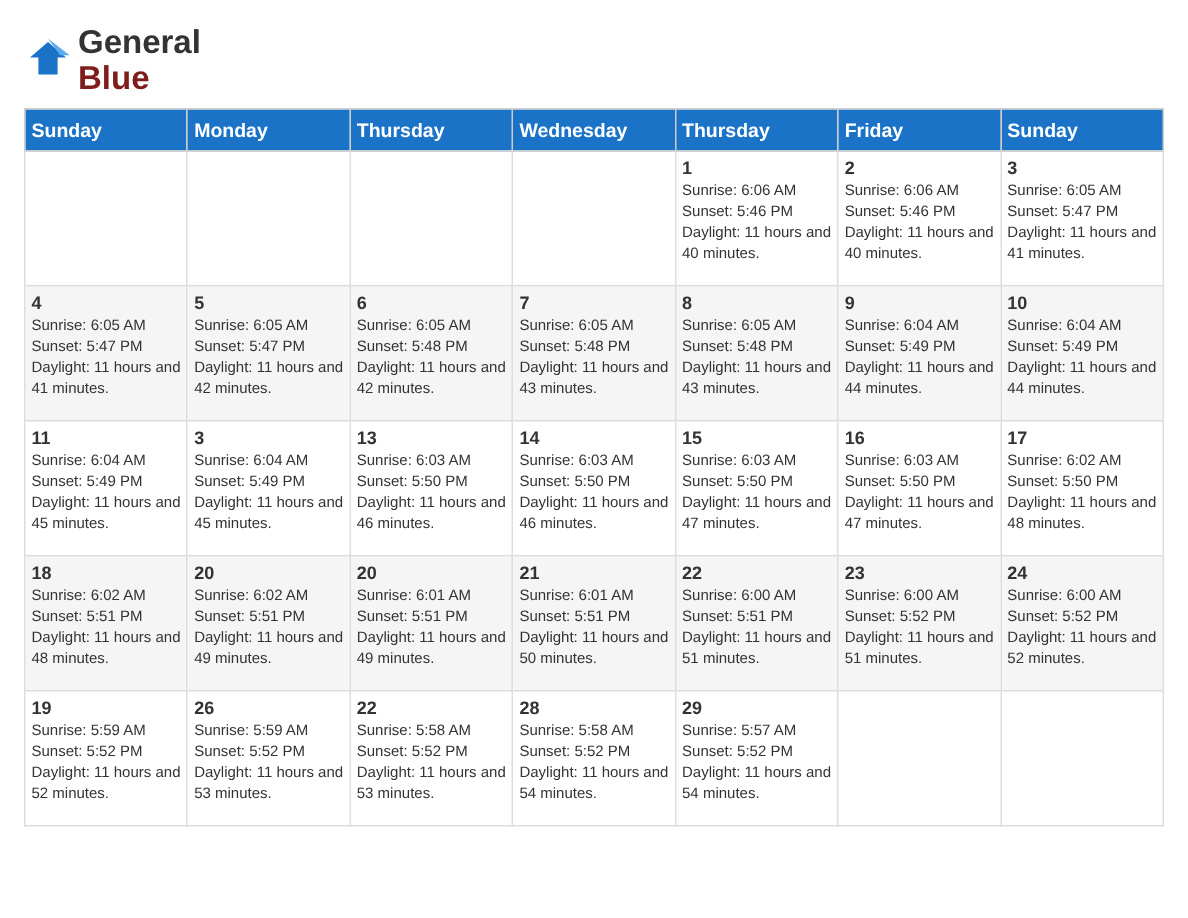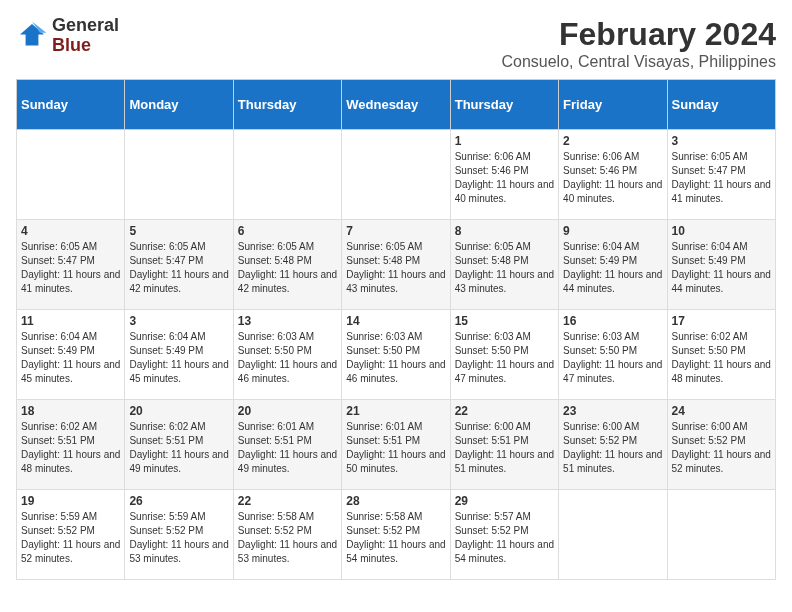--- a/index.html
+++ b/index.html
@@ -15,21 +15,21 @@
       justify-content: space-between;
       align-items: flex-start;
       margin-bottom: 8px;
     }
     .logo {
       display: flex;
       align-items: center;
       gap: 4px;
     }
     .logo-text {
-      font-size: 18px;
+      font-size: 22px;
       font-weight: bold;
       color: #333;
       line-height: 1.1;
     }
     .logo-bird {
       width: 32px;
       height: 32px;
     }
     .title-section {
       text-align: right;
@@ -46,21 +46,21 @@
     table {
       width: 100%;
       border-collapse: collapse;
       table-layout: fixed;
     }
     thead tr th {
       background: #1a73c7;
       color: #fff;
       font-size: 13px;
       font-weight: bold;
-      padding: 17px 4px;
+      padding: 6px 4px;
       text-align: left;
       border: 1px solid #ccc;
     }
     tbody tr td {
       vertical-align: top;
       border: 1px solid #ddd;
       padding: 4px 4px;
       font-size: 10.5px;
       color: #333;
       min-height: 80px;
@@ -90,24 +90,20 @@
   <div class="logo">
     <svg class="logo-bird" viewBox="0 0 40 40">
       <polygon points="20,5 35,18 28,18 28,32 12,32 12,18 5,18" fill="#1a73c7"></polygon>
       <polygon points="20,2 38,16 30,16" fill="#5aabf0"></polygon>
     </svg>
     <div class="logo-text">
       <div>General</div>
       <div style="color:#7f1d1d">Blue</div>
     </div>
   </div>
-  <div class="title-section">
-    <div class="main-title">February 2024</div>
-    <div class="sub-title">Consuelo, Central Visayas, Philippines</div>
-  </div>
 </div>
 
 <table>
   <thead>
     <tr>
     <th>Sunday</th>
         <th>Monday</th>
         <th>Thursday</th>
         <th>Wednesday</th>
         <th>Thursday</th>

